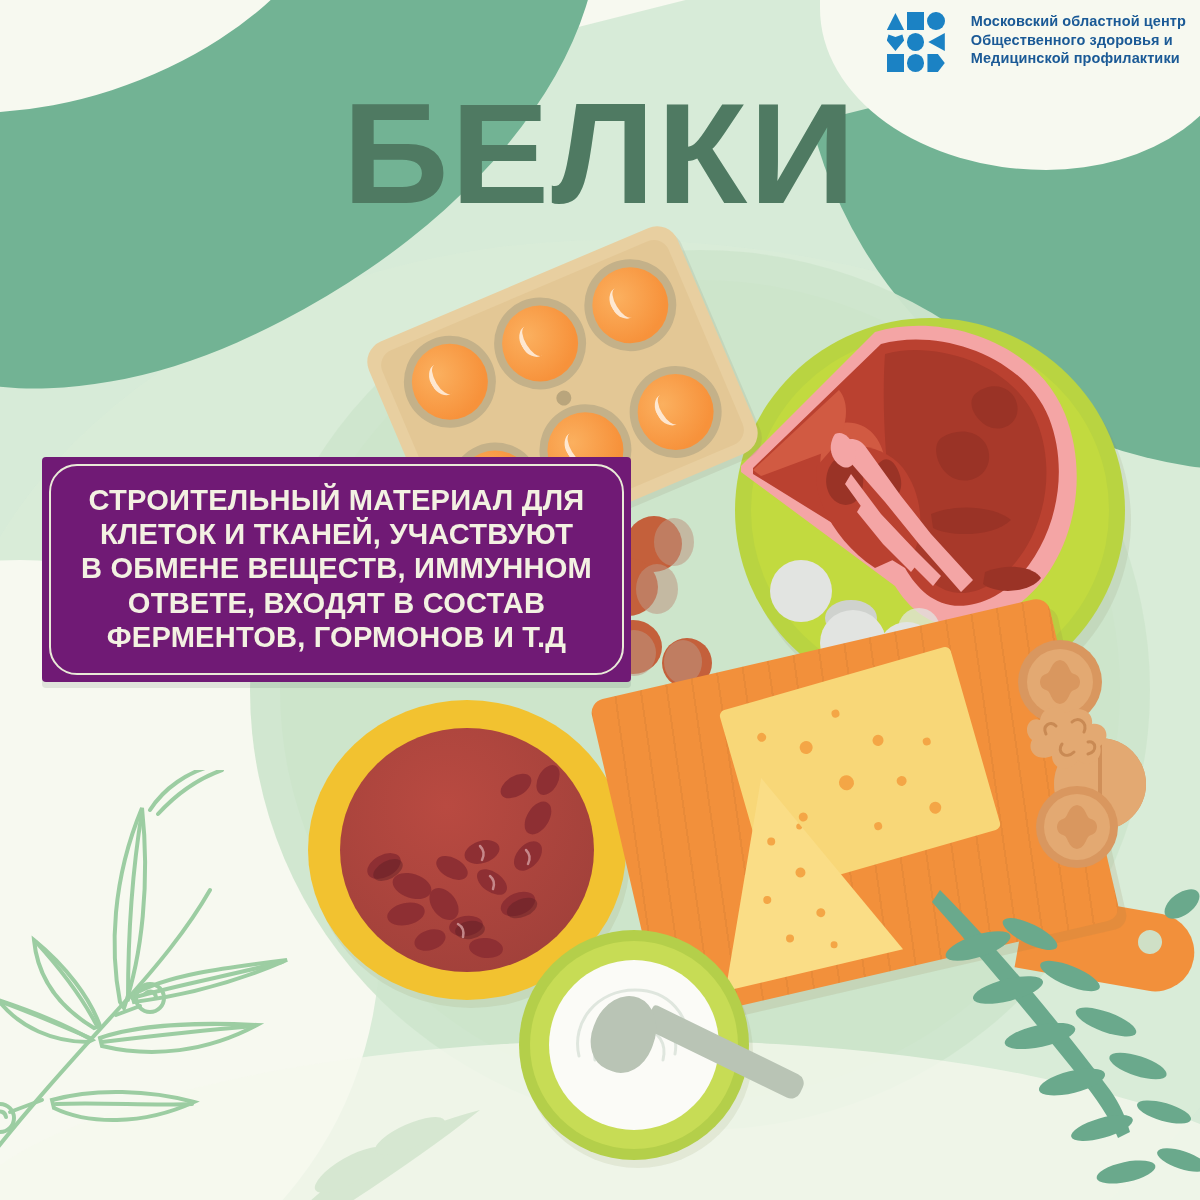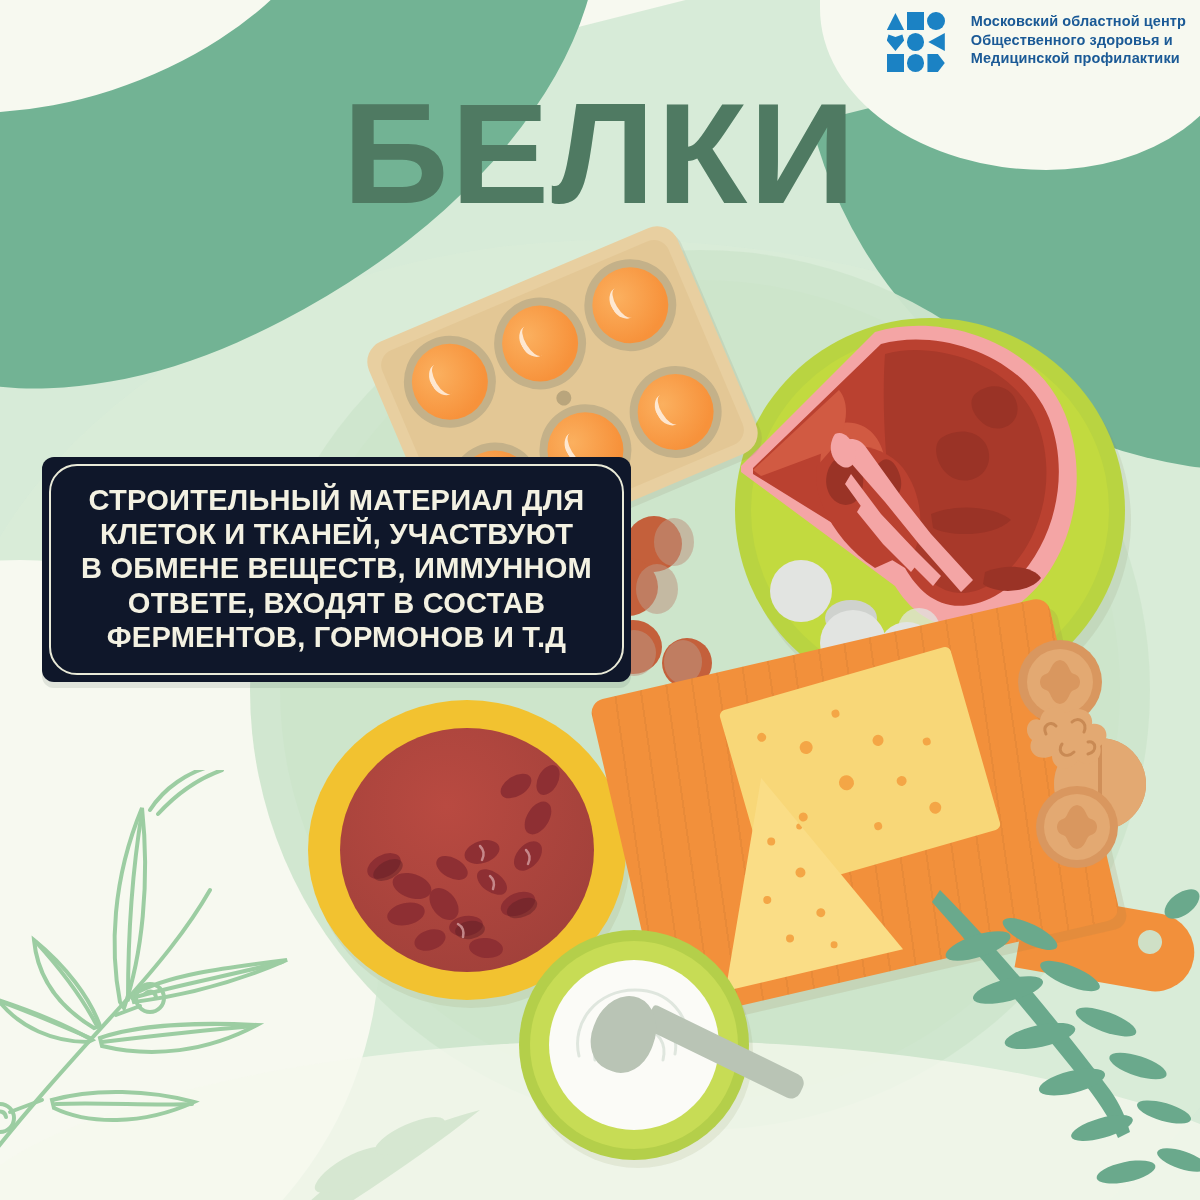--- a/index.html
+++ b/index.html
@@ -234,21 +234,21 @@
 
   
   .hazel{position:absolute;border-radius:50%;background:#c4603b;}
   .hazel-hl{position:absolute;border-radius:50%;background:rgba(190,150,130,.55);}
   .walnut{position:absolute;border-radius:50%;background:#d9975f;}
   .walnut-in{position:absolute;border-radius:50%;background:#e3a972;}
 
   
   .msgbox{
     position:absolute;left:42px;top:457px;width:545px;
-    background:#0f172a;border-radius:12px;
+    background:#701a75;border-radius:4px;
     padding:26px 22px 28px;
     box-shadow:0 6px 0 rgba(60,80,70,.12);
   }
   .msgbox::before{
     content:"";position:absolute;left:7px;top:7px;right:7px;bottom:7px;
     border:2px solid #e9ead8;border-radius:28px;pointer-events:none;
   }
   .msgbox p{
     margin:0;text-align:center;color:#f3f1e2;
     font-size:30px;line-height:1.14;font-weight:bold;

